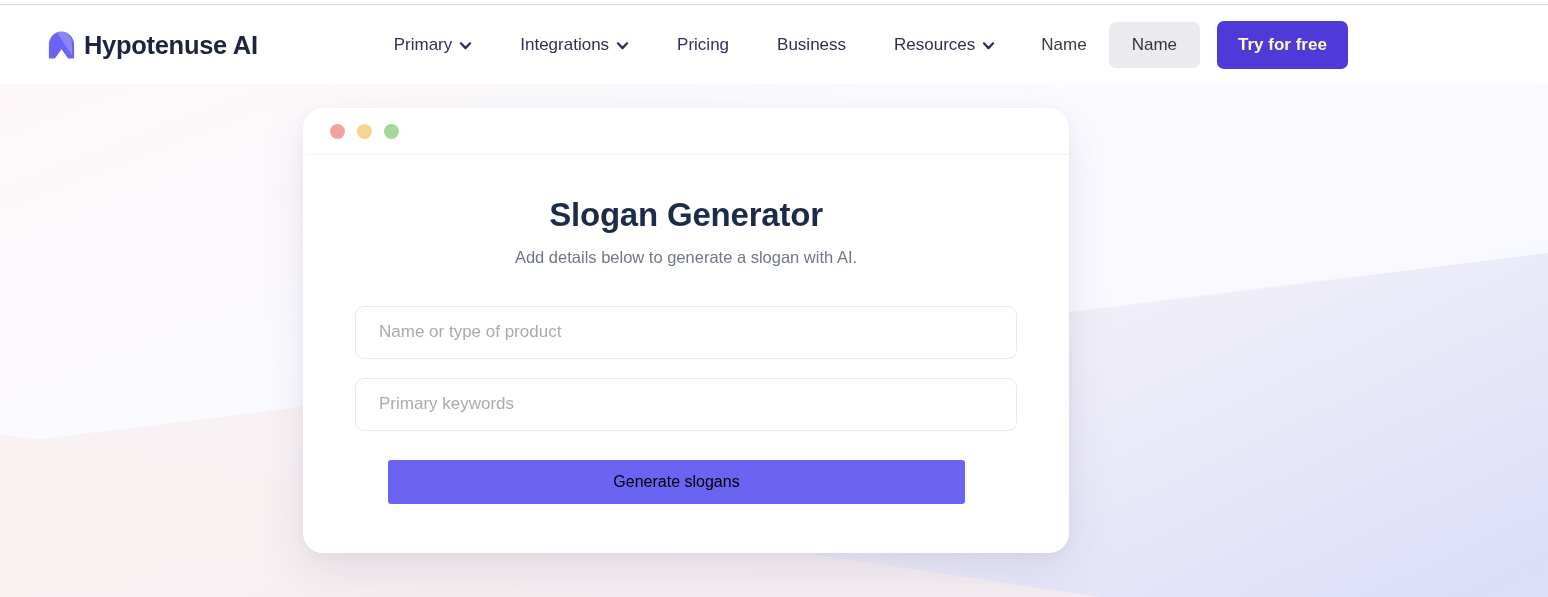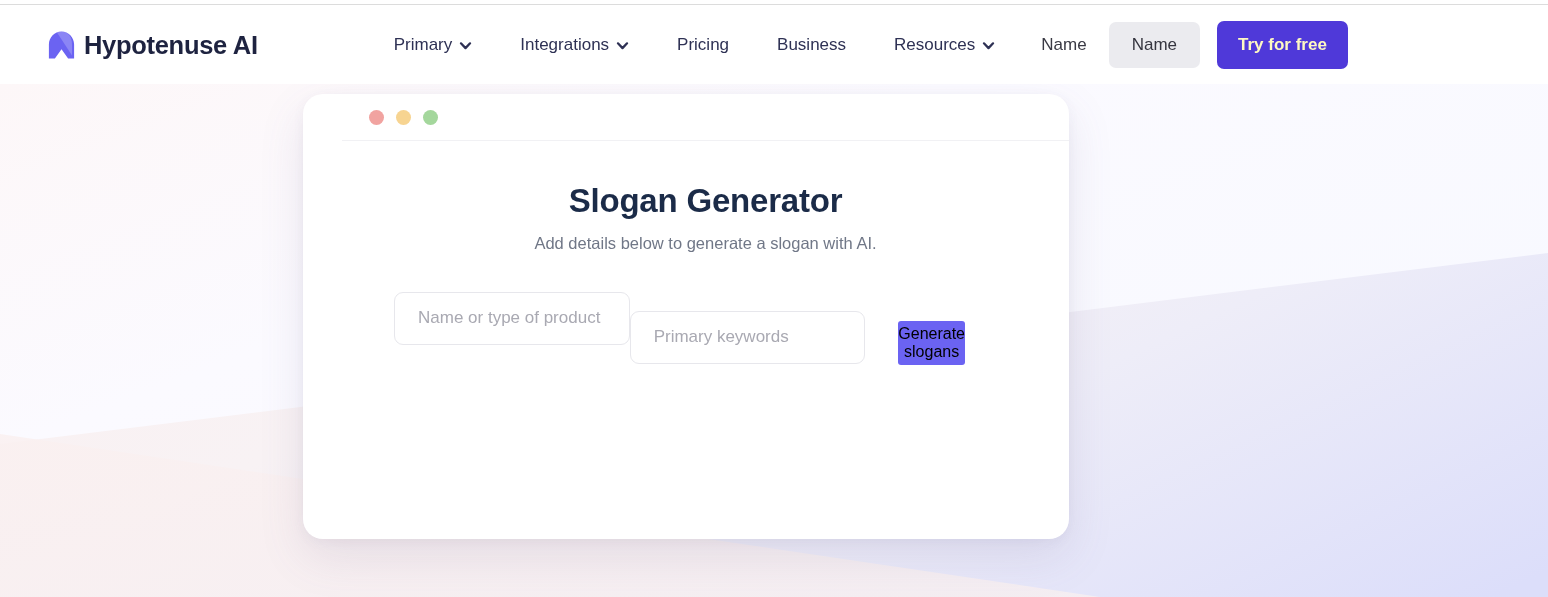--- a/index.html
+++ b/index.html
@@ -144,30 +144,29 @@
     inset: 0;
     width: 100%;
     height: 100%;
     display: block;
   }
 
   
   .card {
     position: absolute;
     left: 303px;
-    top: 94px;
+    top: 108px;
     width: 766px;
     height: 445px;
     background: #ffffff;
     border-radius: 20px;
     box-shadow: 0 18px 46px rgba(110, 96, 140, 0.13),
                 0 3px 12px rgba(110, 96, 140, 0.06);
     z-index: 10;
     overflow: hidden;
-    padding-left: 39px;
   }
 
   .card-titlebar {
     height: 47px;
     display: flex;
     align-items: center;
     padding-left: 27px;
     gap: 12px;
     border-bottom: 1px solid #f1f1f4;
   }
@@ -196,21 +195,21 @@
   .card-subtitle {
     margin-top: 11px;
     font-size: 16.5px;
     color: #707787;
     line-height: 1.4;
   }
 
   .form {
     margin-top: 37px;
     display: flex;
-    flex-direction: row;
+    flex-direction: column;
     align-items: stretch;
   }
   .field {
     height: 53px;
     border: 1px solid #e7e7ec;
     border-radius: 9px;
     background: #ffffff;
     font-size: 17px;
     font-family: inherit;
     color: #2e3154;

